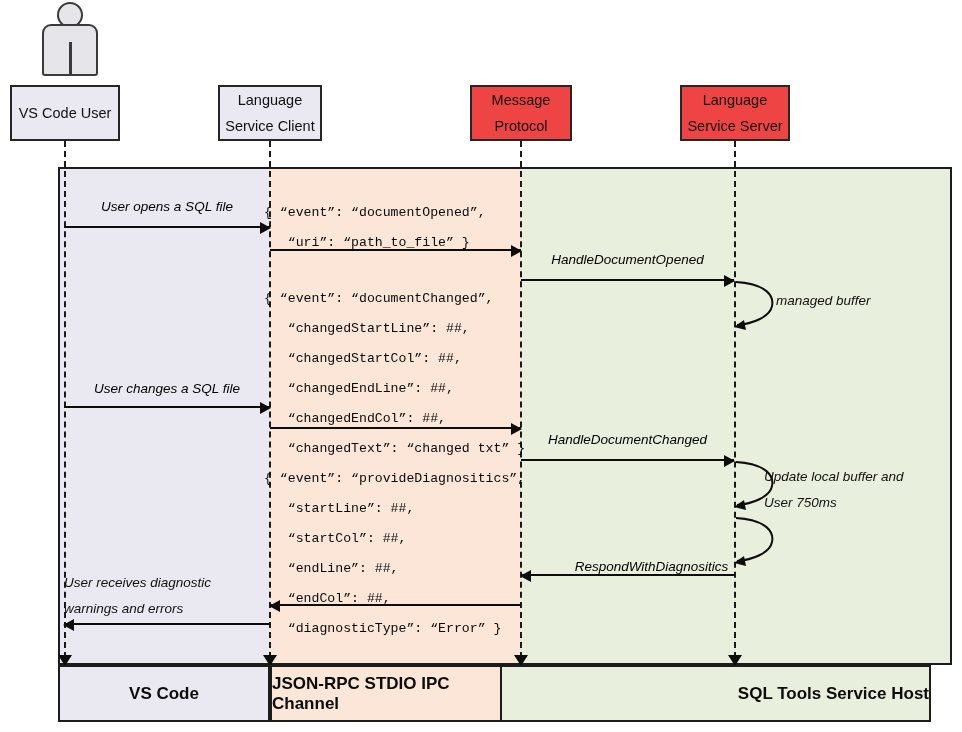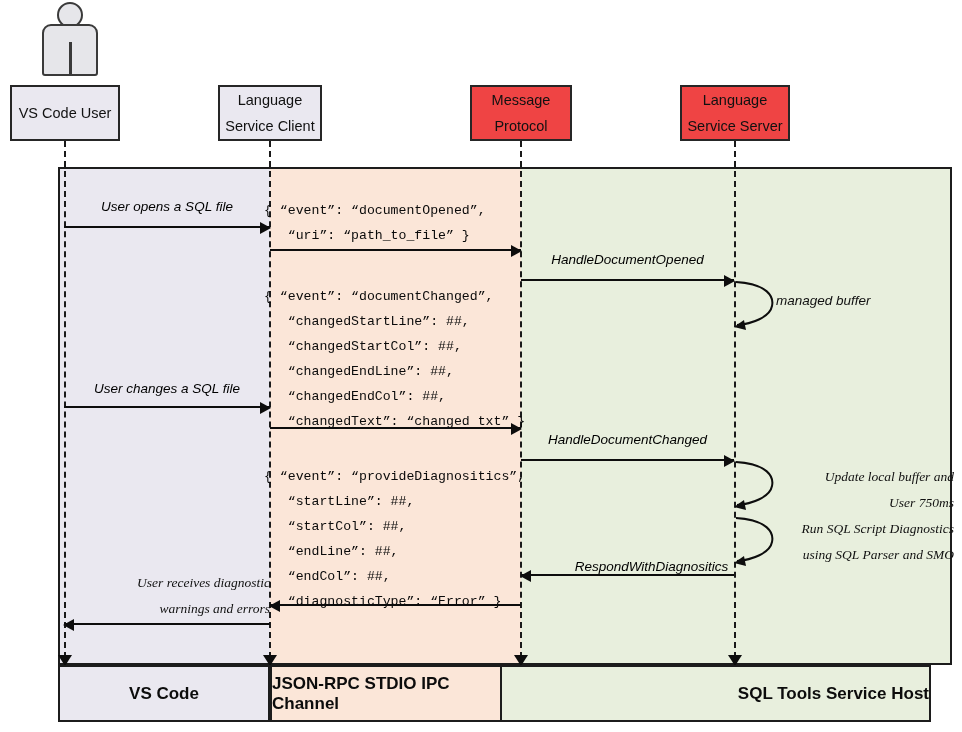--- a/index.html
+++ b/index.html
@@ -45,26 +45,26 @@
   .vtip{position:absolute;width:0;height:0;border-left:7px solid transparent;
       border-right:7px solid transparent;border-top:11px solid #0d0d0d;}
 
   
   .msg-label{position:absolute;font-style:italic;font-size:13.5px;
       color:#000000;white-space:nowrap;}
   .msg-label.center{text-align:center;}
 
   
   .code{position:absolute;font-family:"Liberation Mono",monospace;
-      font-size:13.2px;line-height:25px;color:#0a0a0a;white-space:pre;}
+      font-size:13.2px;line-height:30px;color:#0a0a0a;white-space:pre;}
 
   
   .note{position:absolute;font-style:italic;font-size:13.5px;line-height:26px;
       color:#111;white-space:nowrap;}
-  .note.ctr{text-align:right;font-family:Liberation Serif, serif;}
+  .note.ctr{text-align:left;}
 
   .loop{position:absolute;}
 
   
   .foot{position:absolute;box-sizing:border-box;border:2px solid #1c1c1c;
       display:flex;align-items:center;justify-content:center;
       font-size:17px;font-weight:bold;color:#0c0c0c;}
   .foot.lav{background:#eae8f0;}
   .foot.pch{background:#fbe6d8;}
   .foot.grn{background:#e8efdd;}
@@ -172,24 +172,20 @@
     <div>Update local buffer and</div>
     <div>User 750ms</div>
   </div>
 
   <div class="loop" style="left:734px;top:515px;">
     <svg width="46" height="52" viewBox="0 0 46 52">
       <path d="M2,3 C34,5 40,18 38,27 C36,38 18,45 3,46" fill="none" stroke="#0d0d0d" stroke-width="2"></path>
       <polygon points="10,41 0,48 12,51" fill="#0d0d0d"></polygon>
     </svg>
   </div>
-  <div class="note ctr" style="left:764px;top:516px;width:190px;">
-    <div>Run SQL Script Diagnostics</div>
-    <div>using SQL Parser and SMO</div>
-  </div>
 
   <div class="code" style="left:264px;top:464px;"><span>{ “event”: “provideDiagnositics”,</span>
 <span>   “startLine”: ##,</span>
 <span>   “startCol”: ##,</span>
 <span>   “endLine”: ##,</span>
 <span>   “endCol”: ##,</span>
 <span>   “diagnosticType”: “Error” }</span></div>
 
   <div class="msg-label center" style="left:521px;top:559px;width:213px;padding-left:24px;">RespondWithDiagnositics</div>
   <div class="arrow" style="left:521px;top:574px;width:213px;">

